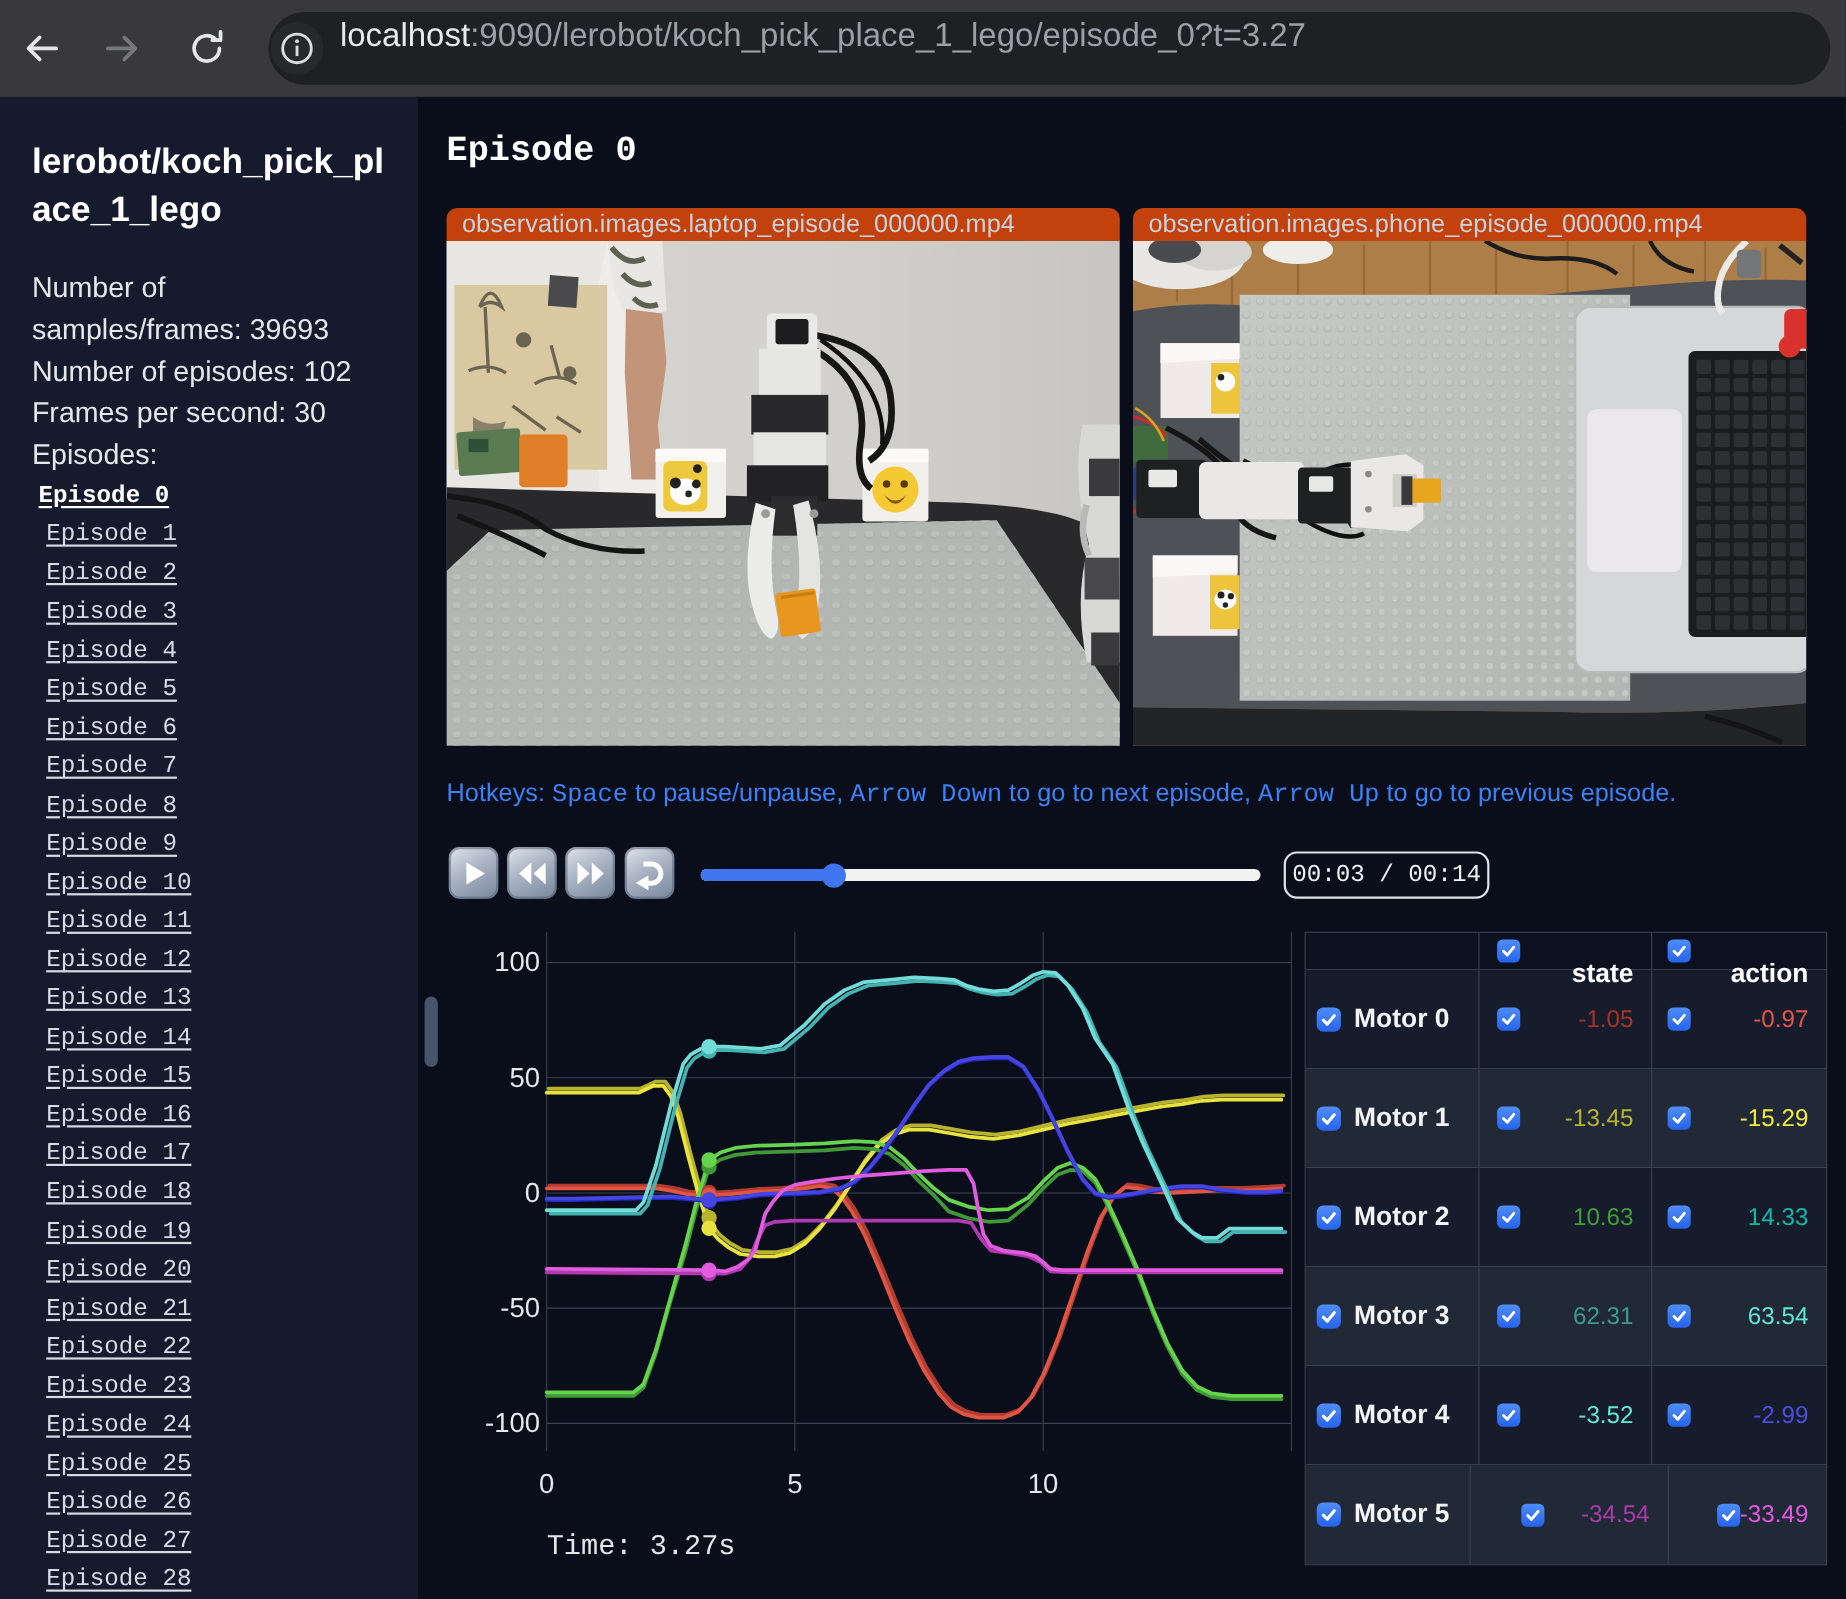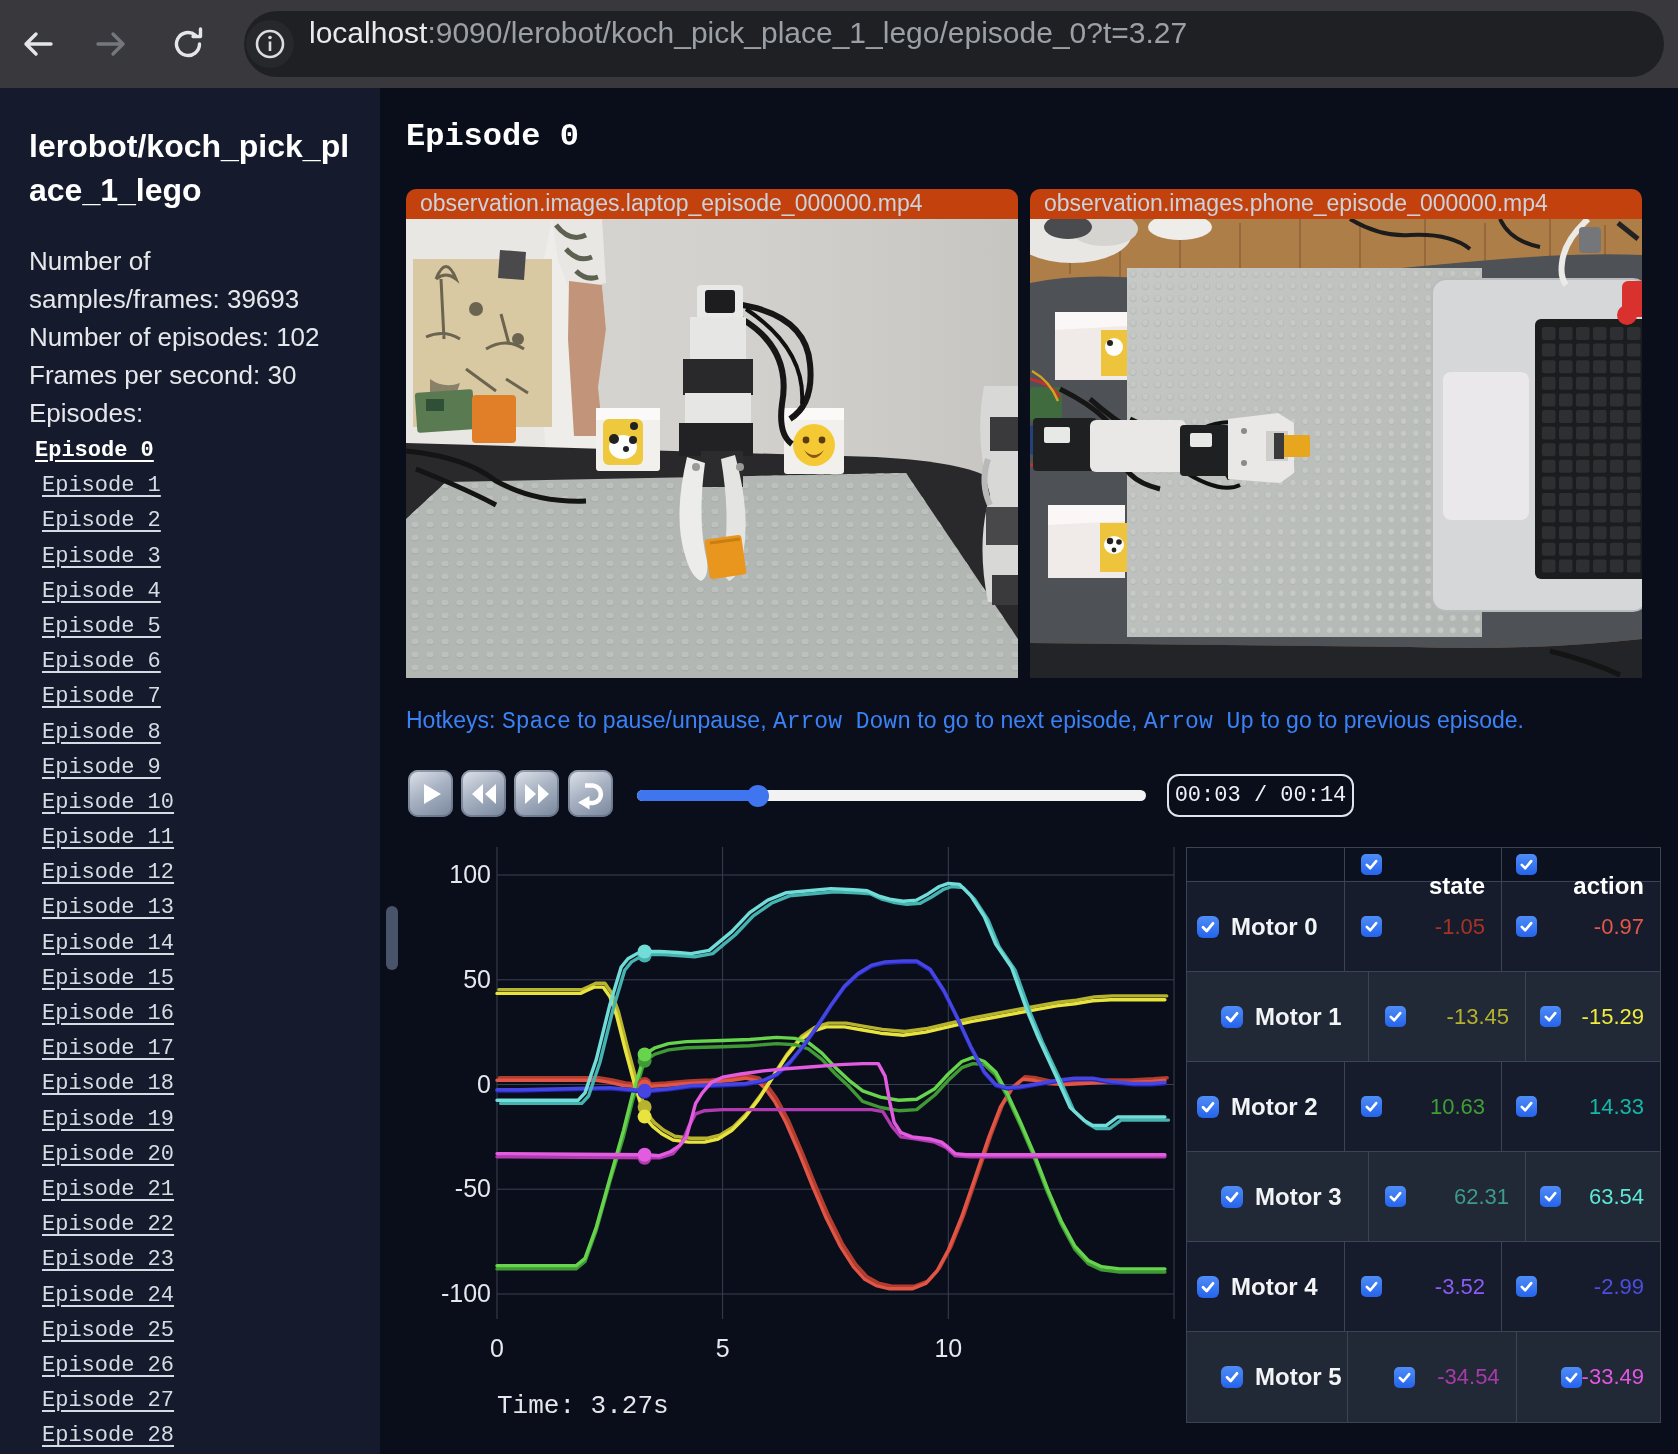--- a/index.html
+++ b/index.html
@@ -44,21 +44,21 @@
   font-family:"Liberation Mono",monospace; font-size:22px; color:#eef1f5; text-align:center; line-height:39px; }
 
 .chart { position:absolute; left:380px; top:845px; }
 #timelabel { position:absolute; left:497px; top:1391px; font-family:"Liberation Mono",monospace; font-size:26px; color:#e4e6ea; }
 
 .mtable { position:absolute; left:1186px; top:847px; width:475px; background:#0c1120; border:1px solid #3c4354; }
 .thead { display:flex; height:34px; border-bottom:1px solid #3c4354; }
 .trow { display:flex; height:90px; border-bottom:1px solid #3c4354; }
 .trow:last-child { border-bottom:none;gap:30px; }
 .trA { background:#161c2c; }
-.trB { background:#212836;padding-left:24px; }
+.trB { background:#212836; }
 .c1 { width:158px; display:flex; align-items:center; padding-left:10px; border-right:1px solid #3c4354; }
 .c2 { width:157px; display:flex; align-items:center; padding-left:16px; padding-right:16px; border-right:1px solid #3c4354; }
 .c3 { flex:1; display:flex; align-items:center; padding-left:14px; padding-right:16px; }
 .cb { display:inline-flex; align-items:center; justify-content:center;
   background:linear-gradient(180deg,#4f8df7,#2563eb); flex:none; }
 .mname { margin-left:12px; font-size:24px; font-weight:bold; color:#f3f4f6; }
 .hval { margin-left:auto; font-size:24px; font-weight:bold; color:#fff;margin-top:42px; }
 .val { margin-left:auto; font-size:22px; }
 </style></head>
 <body>
@@ -575,21 +575,21 @@
           </svg>
         </span>
         <span class="mname">Motor 4</span>
       </div>
 <div class="c2">
         <span class="cb" style="width:21px;height:21px;border-radius:5px">
           <svg viewBox="0 0 24 24" width="15" height="15">
             <path d="M4.5 12.5 L10 18 L19.5 6.5" fill="none" stroke="#fff" stroke-width="4.2" stroke-linecap="round" stroke-linejoin="round"></path>
           </svg>
         </span>
-        <span class="val" style="color:#8b5cf6">-3.52</span>
+        <span class="val" style="color:#5eead4">-3.52</span>
       </div>
 <div class="c3">
         <span class="cb" style="width:21px;height:21px;border-radius:5px">
           <svg viewBox="0 0 24 24" width="15" height="15">
             <path d="M4.5 12.5 L10 18 L19.5 6.5" fill="none" stroke="#fff" stroke-width="4.2" stroke-linecap="round" stroke-linejoin="round"></path>
           </svg>
         </span>
         <span class="val" style="color:#4d4de0">-2.99</span>
       </div>
 </div>

